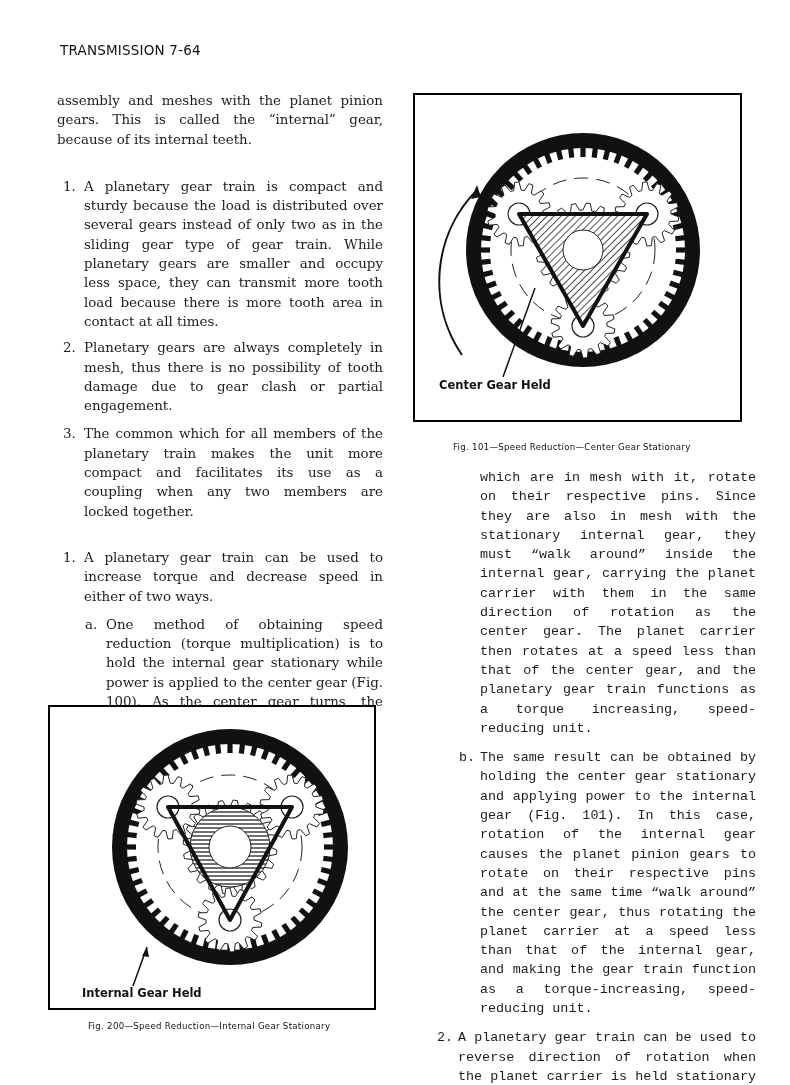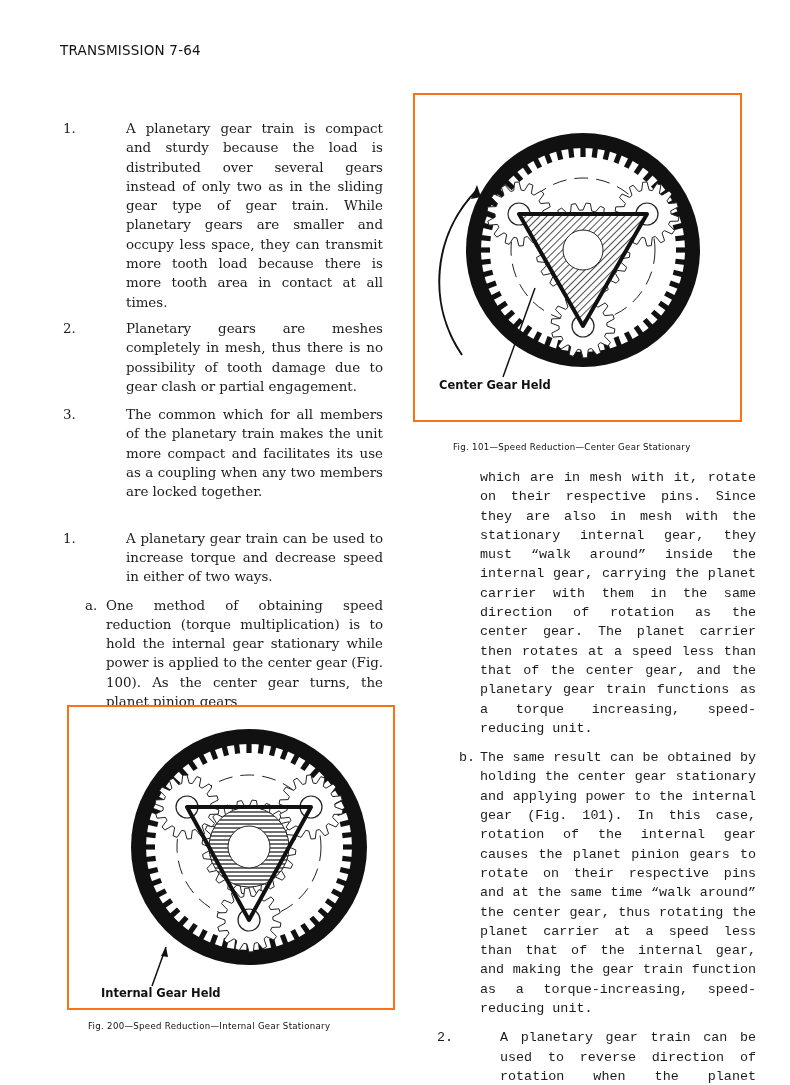--- a/index.html
+++ b/index.html
@@ -5,66 +5,67 @@
   html, body { margin:0; padding:0; background:#ffffff; }
   body { width:790px; height:1085px; position:relative; overflow:hidden; color:#1c1c1c;
          font-family:"DejaVu Serif", "Liberation Serif", serif; }
   .header { position:absolute; left:60px; top:42px; font-family:"DejaVu Sans", "Liberation Sans", sans-serif;
             font-weight:normal; font-size:13.5px; letter-spacing:0.2px; color:#111; }
   .col { position:absolute; font-size:13.4px; line-height:19.3px; }
   .col p { margin:0; text-align:justify; text-align-last:auto; }
   .heading { font-weight:bold; font-size:13.6px; margin:0; }
   .item { position:relative; }
   .item .num { position:absolute; left:0; top:0; }
-  .item .body { text-align:justify;margin-left:42px; }
+  .item .body { text-align:justify; }
   .sub { position:relative; }
   .sub .num { position:absolute; left:0; top:0; }
-  .figbox { position:absolute; border:2px solid #f97316; background:#fff; }
+  .figbox { position:absolute; border:2px solid #000000; background:#fff; }
   .figbox svg { position:absolute; left:0; top:0; }
   .figlabel { position:absolute; font-family:"DejaVu Sans", "Liberation Sans", sans-serif; font-weight:bold;
               font-size:11.5px; color:#111; white-space:nowrap; }
   .caption { position:absolute; font-family:"DejaVu Sans", "Liberation Sans", sans-serif; font-weight:normal;
              font-size:8.6px; letter-spacing:0.3px; color:#111; white-space:nowrap; }
 </style>
 </head>
 <body>
 
 <div class="header">TRANSMISSION  7-64</div>
 
 <div class="col" style="left:57px; top:91px; width:326px;">
+  <p>assembly and meshes with the planet pinion gears. This is called the “internal” gear, because of its internal teeth.</p>
   <div style="height:19px"></div>
   <div style="height:9px"></div>
   <div class="item" style="padding-left:27px;">
     <span class="num" style="left:6px">1.</span>
     <p class="body">A planetary gear train is compact and sturdy because the load is distributed over several gears instead of only two as in the sliding gear type of gear train. While planetary gears are smaller and occupy less space, they can transmit more tooth load because there is more tooth area in contact at all times.</p>
   </div>
   <div style="height:7px"></div>
   <div class="item" style="padding-left:27px;">
     <span class="num" style="left:6px">2.</span>
-    <p class="body">Planetary gears are meshes completely in mesh, thus there is no possibility of tooth damage due to gear clash or partial engagement.</p>
+    <p class="body">Planetary gears are always completely in mesh, thus there is no possibility of tooth damage due to gear clash or partial engagement.</p>
   </div>
   <div style="height:9px"></div>
   <div class="item" style="padding-left:27px;">
     <span class="num" style="left:6px">3.</span>
     <p class="body">The common which for all members of the planetary train makes the unit more compact and facilitates its use as a coupling when any two members are locked together.</p>
   </div>
   <div style="height:18px"></div>
   <div style="height:9px"></div>
   <div class="item" style="padding-left:27px;">
     <span class="num" style="left:6px">1.</span>
     <p class="body">A planetary gear train can be used to increase torque and decrease speed in either of two ways.</p>
   </div>
   <div style="height:9px"></div>
   <div class="sub" style="padding-left:49px;">
     <span class="num" style="left:28px">a.</span>
     <p class="body">One method of obtaining speed reduction (torque multiplication) is to hold the internal gear stationary while power is applied to the center gear (Fig. 100). As the center gear turns, the planet pinion gears,</p>
   </div>
 </div>
 
-<div class="figbox" style="left:67px; top:705px; width:324px; height:301px;">
+<div class="figbox" style="left:48px; top:705px; width:324px; height:301px;">
   <svg width="324" height="301" viewBox="0 0 324 301">
     <defs>
       <pattern id="hatchH" width="6" height="4" patternUnits="userSpaceOnUse">
         <rect width="6" height="4" fill="#fff"></rect>
           <line x1="0" y1="1" x2="6" y2="1" stroke="#222" stroke-width="1.3"></line>
       </pattern>
     </defs>
     <g transform="translate(180,140)">
 
       <circle r="118" fill="#111"></circle>

